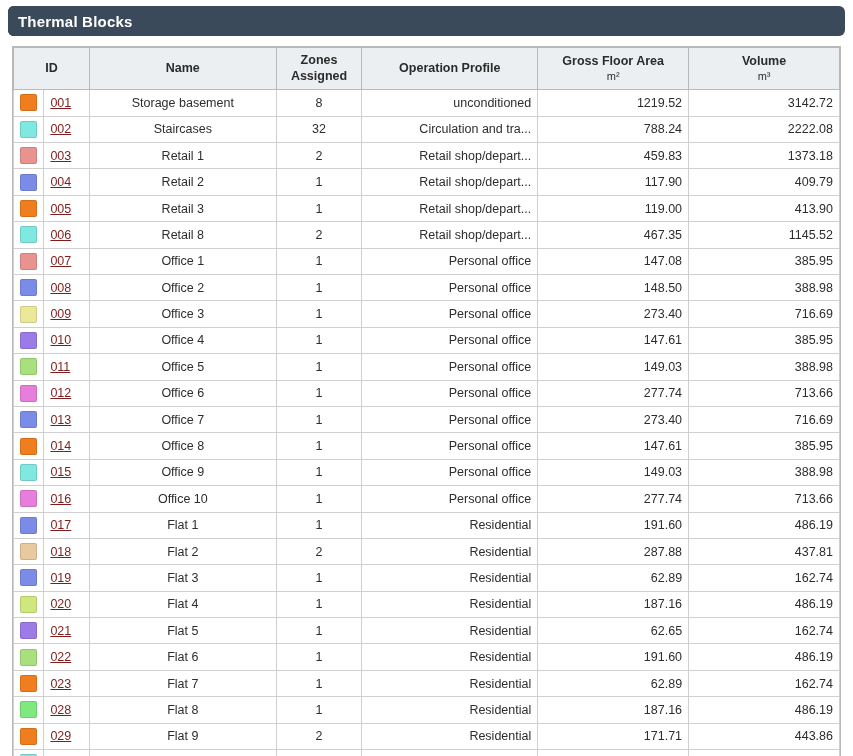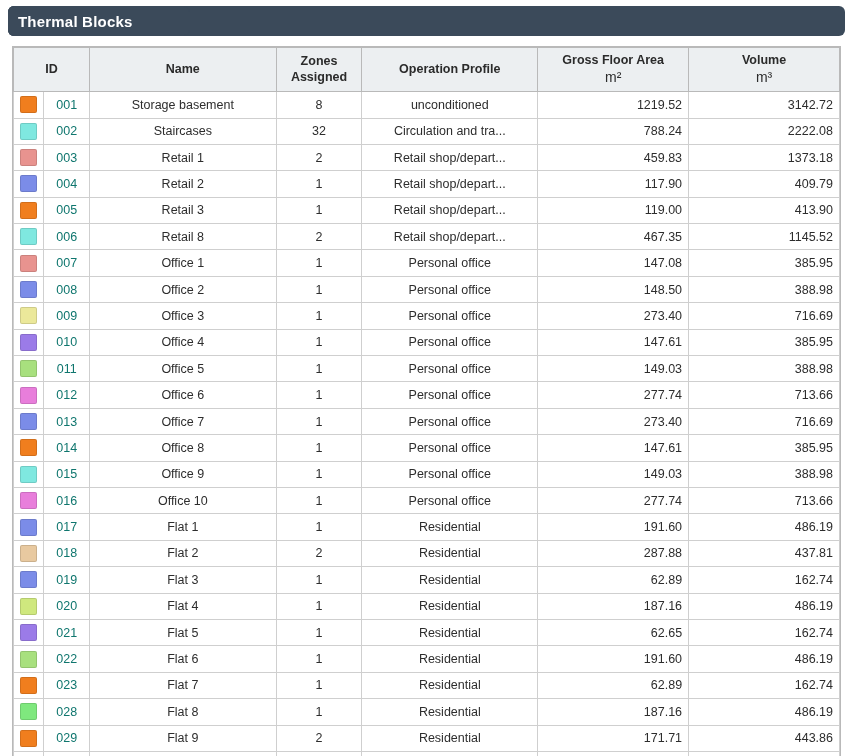--- a/index.html
+++ b/index.html
@@ -69,21 +69,21 @@
     font-weight: bold;
     font-size: 12.5px;
     color: #2b2b2b;
     padding: 5px 4px;
     text-align: center;
     vertical-align: middle;
     line-height: 1.25;
   }
   table.grid th .sub {
     font-weight: normal;
-    font-size: 14px;
+    font-size: 11px;
     display: block;
   }
   table.grid td {
     border: 1px solid #cfcfcf;
     padding: 2px 6px;
     height: 21.4px;
     vertical-align: middle;
     background: #ffffff;
   }
   
@@ -101,25 +101,25 @@
     background: #ffffff;
   }
   .swatch {
     width: 15px;
     height: 15px;
     border-radius: 2px;
     display: inline-block;
     vertical-align: middle;
     border: 1px solid rgba(0,0,0,0.12);
   }
-  .id-cell { text-align: center; color: #0f766e; }
+  .id-cell { color: #7f1d1d; text-decoration: underline; }
   .name-cell { text-align: center; padding-left: 14px; }
   .zones-cell { text-align: center; }
   .prof-cell {
-    text-align: center;
+    text-align: right;
     padding-left: 8px;
     white-space: nowrap;
     overflow: hidden;
     text-overflow: ellipsis;
   }
   .num-cell { text-align: right; }
 </style>
 </head>
 <body>
 

